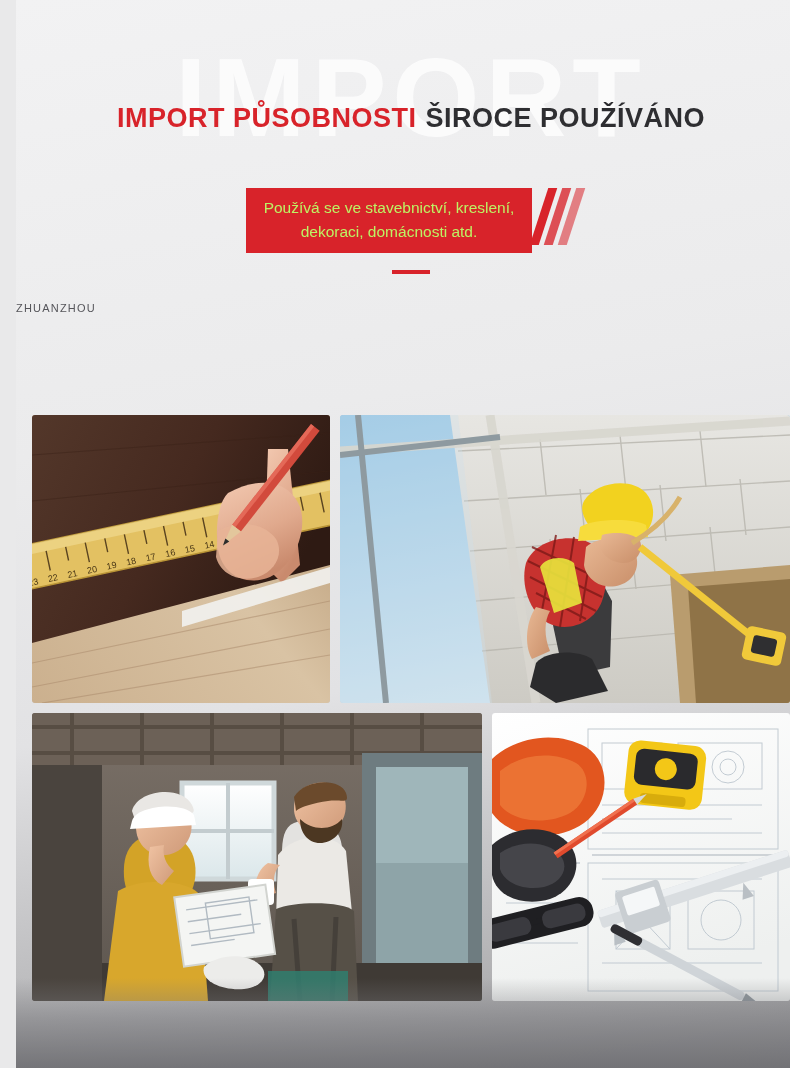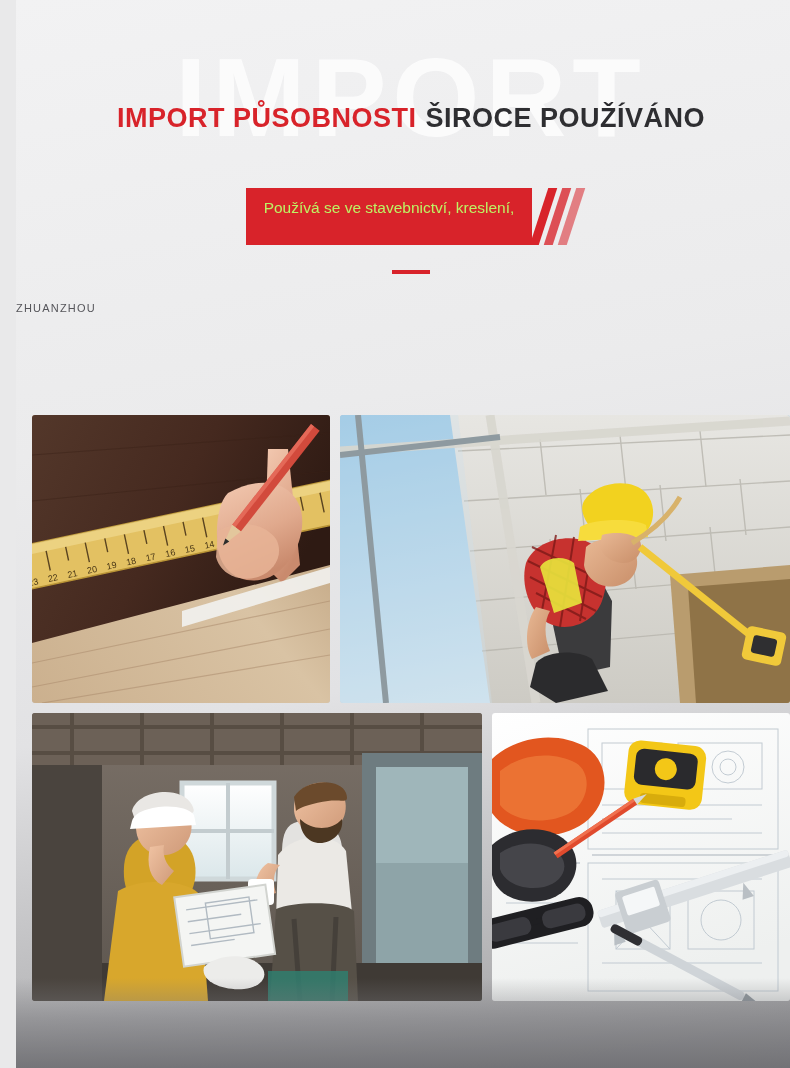--- a/index.html
+++ b/index.html
@@ -156,20 +156,21 @@
 
     <div class="ghost-word">IMPORT</div>
 
     <div class="title-row">
       <span class="title-red">IMPORT PŮSOBNOSTI</span><span class="title-dark">ŠIROCE POUŽÍVÁNO</span>
     </div>
 
     <div class="subtitle-wrap">
       <div class="subtitle-bar">
         <div>Používá se ve stavebnictví, kreslení,</div>
+        <div>dekoraci, domácnosti atd.</div>
       </div>
       <div class="slashes">
         <div class="slash s1"></div>
         <div class="slash s2"></div>
         <div class="slash s3"></div>
       </div>
     </div>
 
     <div class="divider"></div>
 

